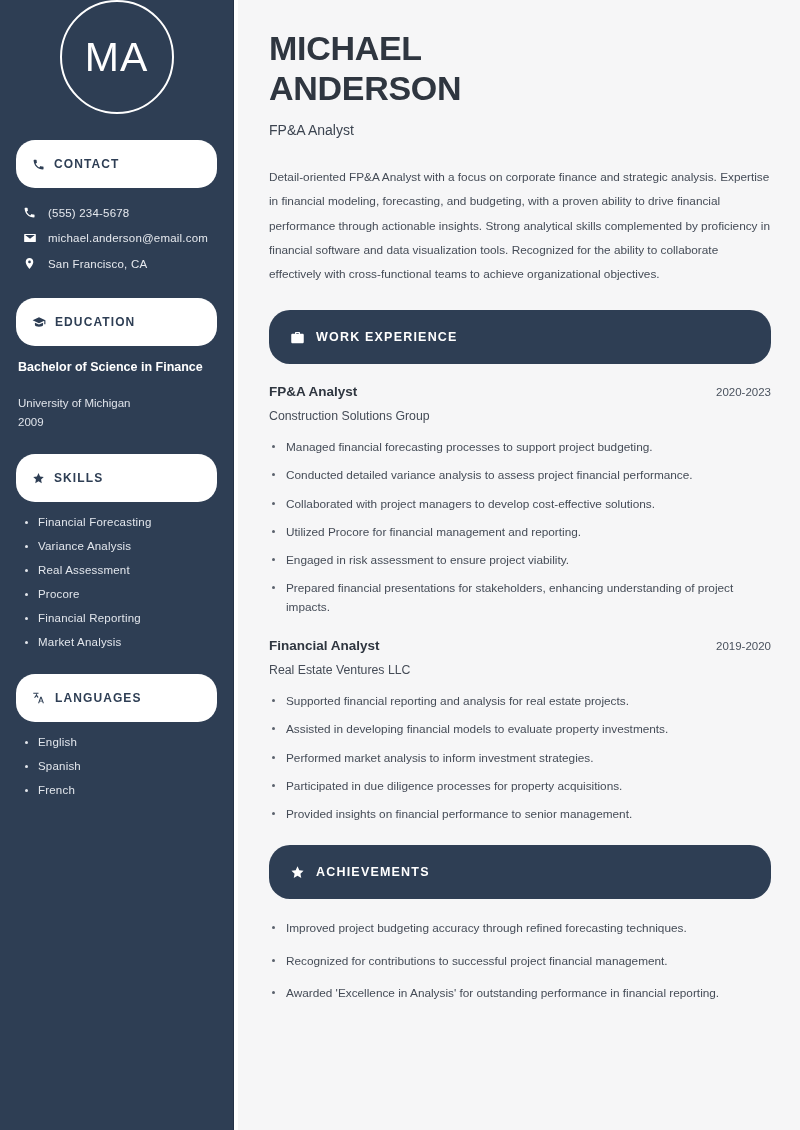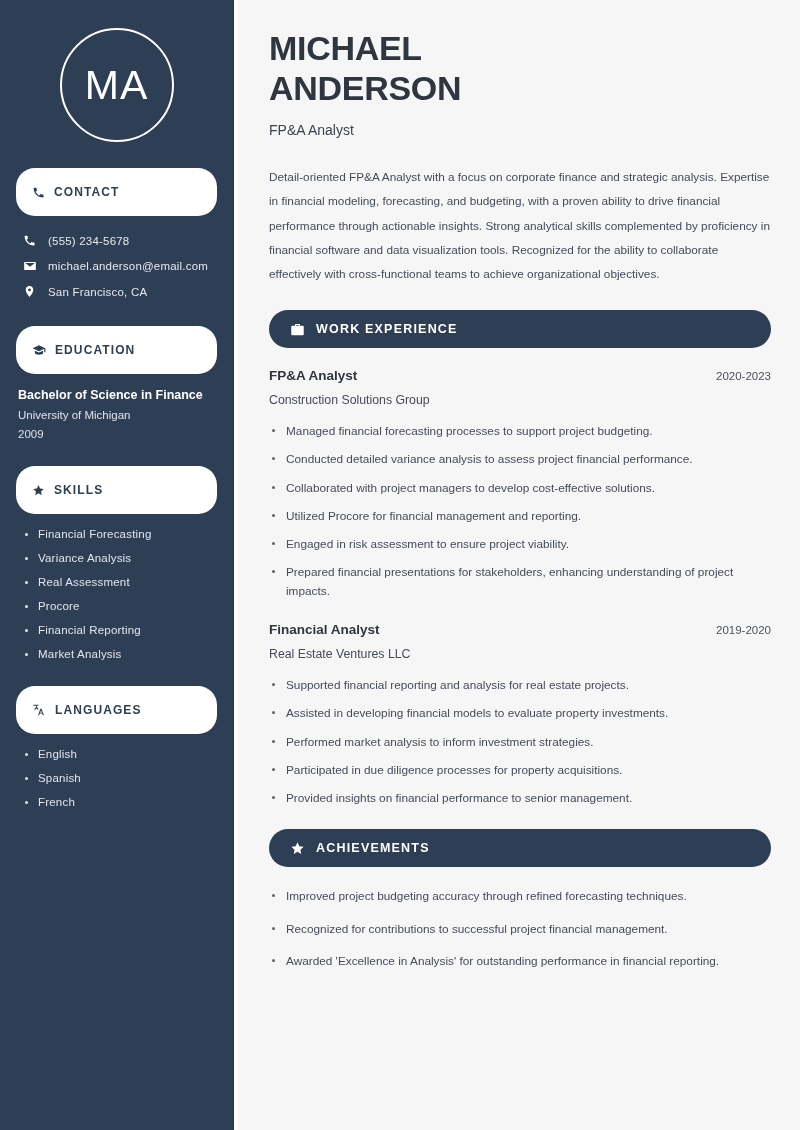--- a/index.html
+++ b/index.html
@@ -29,21 +29,20 @@
   .gutter {
     width: 5px;
     flex: 0 0 5px;
     background: #ffffff;
     border-left: 1px solid #243246;
   }
 
   .avatar-wrap {
     display: flex;
     justify-content: center;
-    padding-top: 28px;
     padding-bottom: 26px;
   }
   .avatar {
     width: 114px; height: 114px;
     border: 2px solid #ffffff;
     border-radius: 50%;
     display: flex; align-items: center; justify-content: center;
     color: #ffffff;
     font-size: 41px;
     font-weight: 400;
@@ -74,21 +73,21 @@
     display: flex;
     align-items: center;
     gap: 11px;
     padding: 4px 0 4px 6px;
     margin-bottom: 4px;
   }
   .contact-row .icn { width: 15px; display: flex; justify-content: center; color: #ffffff; }
   .contact-row .txt { font-size: 11.5px; color: #e6e9ee; letter-spacing: .2px; }
 
   .edu-block { padding-left: 2px; margin-bottom: 26px; }
-  .edu-degree { font-size: 12.5px; font-weight: bold; color: #ffffff; margin-bottom: 7px; }
+  .edu-degree { font-size: 12.5px; font-weight: bold; color: #ffffff; margin-bottom: 23px; }
   .edu-school { font-size: 11.5px; color: #dfe3ea; margin-bottom: 7px; }
   .edu-year { font-size: 11.5px; color: #dfe3ea; }
 
   .sb-list { list-style: none; padding-left: 8px; margin-bottom: 26px; }
   .sb-list li {
     position: relative;
     font-size: 11.5px;
     color: #e2e6ec;
     padding-left: 14px;
     margin-bottom: 12px;
@@ -125,21 +124,21 @@
   .summary {
     font-size: 11.8px;
     line-height: 2.05;
     color: #454c57;
     margin-bottom: 24px;
   }
 
   .sec-head {
     background: #2e3e54;
     border-radius: 21px;
-    height: 38px;
+    height: 54px;
     display: flex;
     align-items: center;
     gap: 11px;
     padding: 0 21px;
     margin-bottom: 20px;
   }
   .sec-head .sec-label {
     color: #ffffff;
     font-size: 12.5px;
     font-weight: bold;

